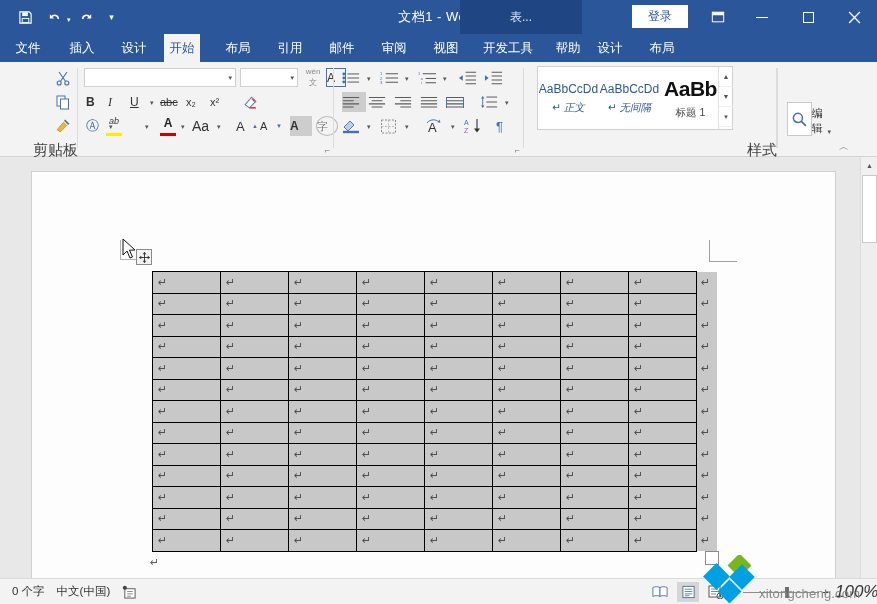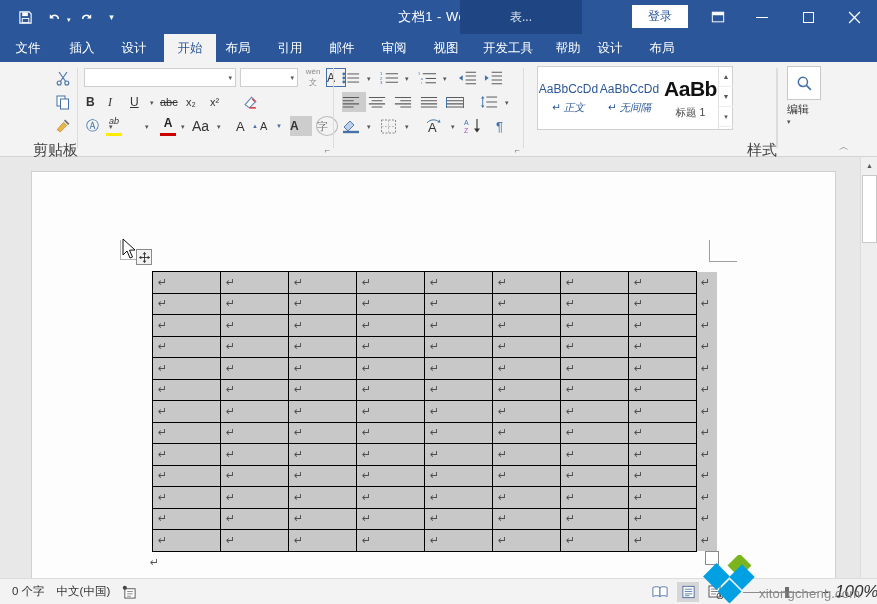--- a/index.html
+++ b/index.html
@@ -111,21 +111,21 @@
     background: #fff; border: 1px solid #d0d0d0;
   }
   .gitem { position: absolute; top: 0; width: 61px; height: 62px; display: flex; flex-direction: column; align-items: center; justify-content: center; }
   .gprev { font-size: 12px; color: #2b579a; white-space: nowrap; }
   .gprev.big { font-size: 21px; color: #111; font-weight: bold; letter-spacing: -.5px; }
   .gname { font-size: 10.5px; color: #444; margin-top: 5px; white-space: nowrap; }
   .gname.sel { color: #2b579a; font-style: italic; }
   .gal-scroll { position: absolute; right: 0; top: 0; width: 14px; height: 62px; background: #fff; border-left: 1px solid #e2e2e2; }
   .gal-sb { width: 14px; height: 20px; display: flex; align-items: center; justify-content: center; font-size: 7px; color: #555; border-bottom: 1px solid #ededed; }
 
-  .editbtn { position: absolute; left: 10px; top: 4px; width: 44px; height: 70px; display: flex; flex-direction: column; align-items: flex-start; }
+  .editbtn { position: absolute; left: 10px; top: 4px; width: 44px; height: 70px; display: flex; align-items: flex-end; }
   .editbox { width: 34px; height: 34px; border: 1px solid #c9c9c9; background: #fff; display: flex; align-items: center; justify-content: center; }
   .collapse-ribbon { position: absolute; right: 6px; bottom: 3px; font-size: 10px; color: #555; }
 
   
   .docarea {
     position: absolute; left: 0; top: 157px; width: 877px; height: 421px;
     background: #e8e8e8; overflow: hidden;
   }
   .page {
     position: absolute; left: 32px; top: 15px; width: 803px; height: 415px;
@@ -249,21 +249,21 @@
       </div>
     </div>
   </div>
 
   <div class="tabstrip">
     <div class="ctx-band"></div>
 
     <div class="tab" style="left:8px;width:40px">文件</div>
     <div class="tab" style="left:60px;width:44px">插入</div>
     <div class="tab" style="left:112px;width:44px">设计</div>
-    <div class="tab active" style="left:164px;width:52px">开始</div>
+    <div class="tab active" style="left:164px;width:36px">开始</div>
     <div class="tab" style="left:216px;width:44px">布局</div>
     <div class="tab" style="left:268px;width:44px">引用</div>
     <div class="tab" style="left:320px;width:44px">邮件</div>
     <div class="tab" style="left:372px;width:44px">审阅</div>
     <div class="tab" style="left:424px;width:44px">视图</div>
     <div class="tab" style="left:476px;width:64px">开发工具</div>
     <div class="tab" style="left:546px;width:44px">帮助</div>
     <div class="tab" style="left:588px;width:44px">设计</div>
     <div class="tab" style="left:640px;width:44px">布局</div>
 

